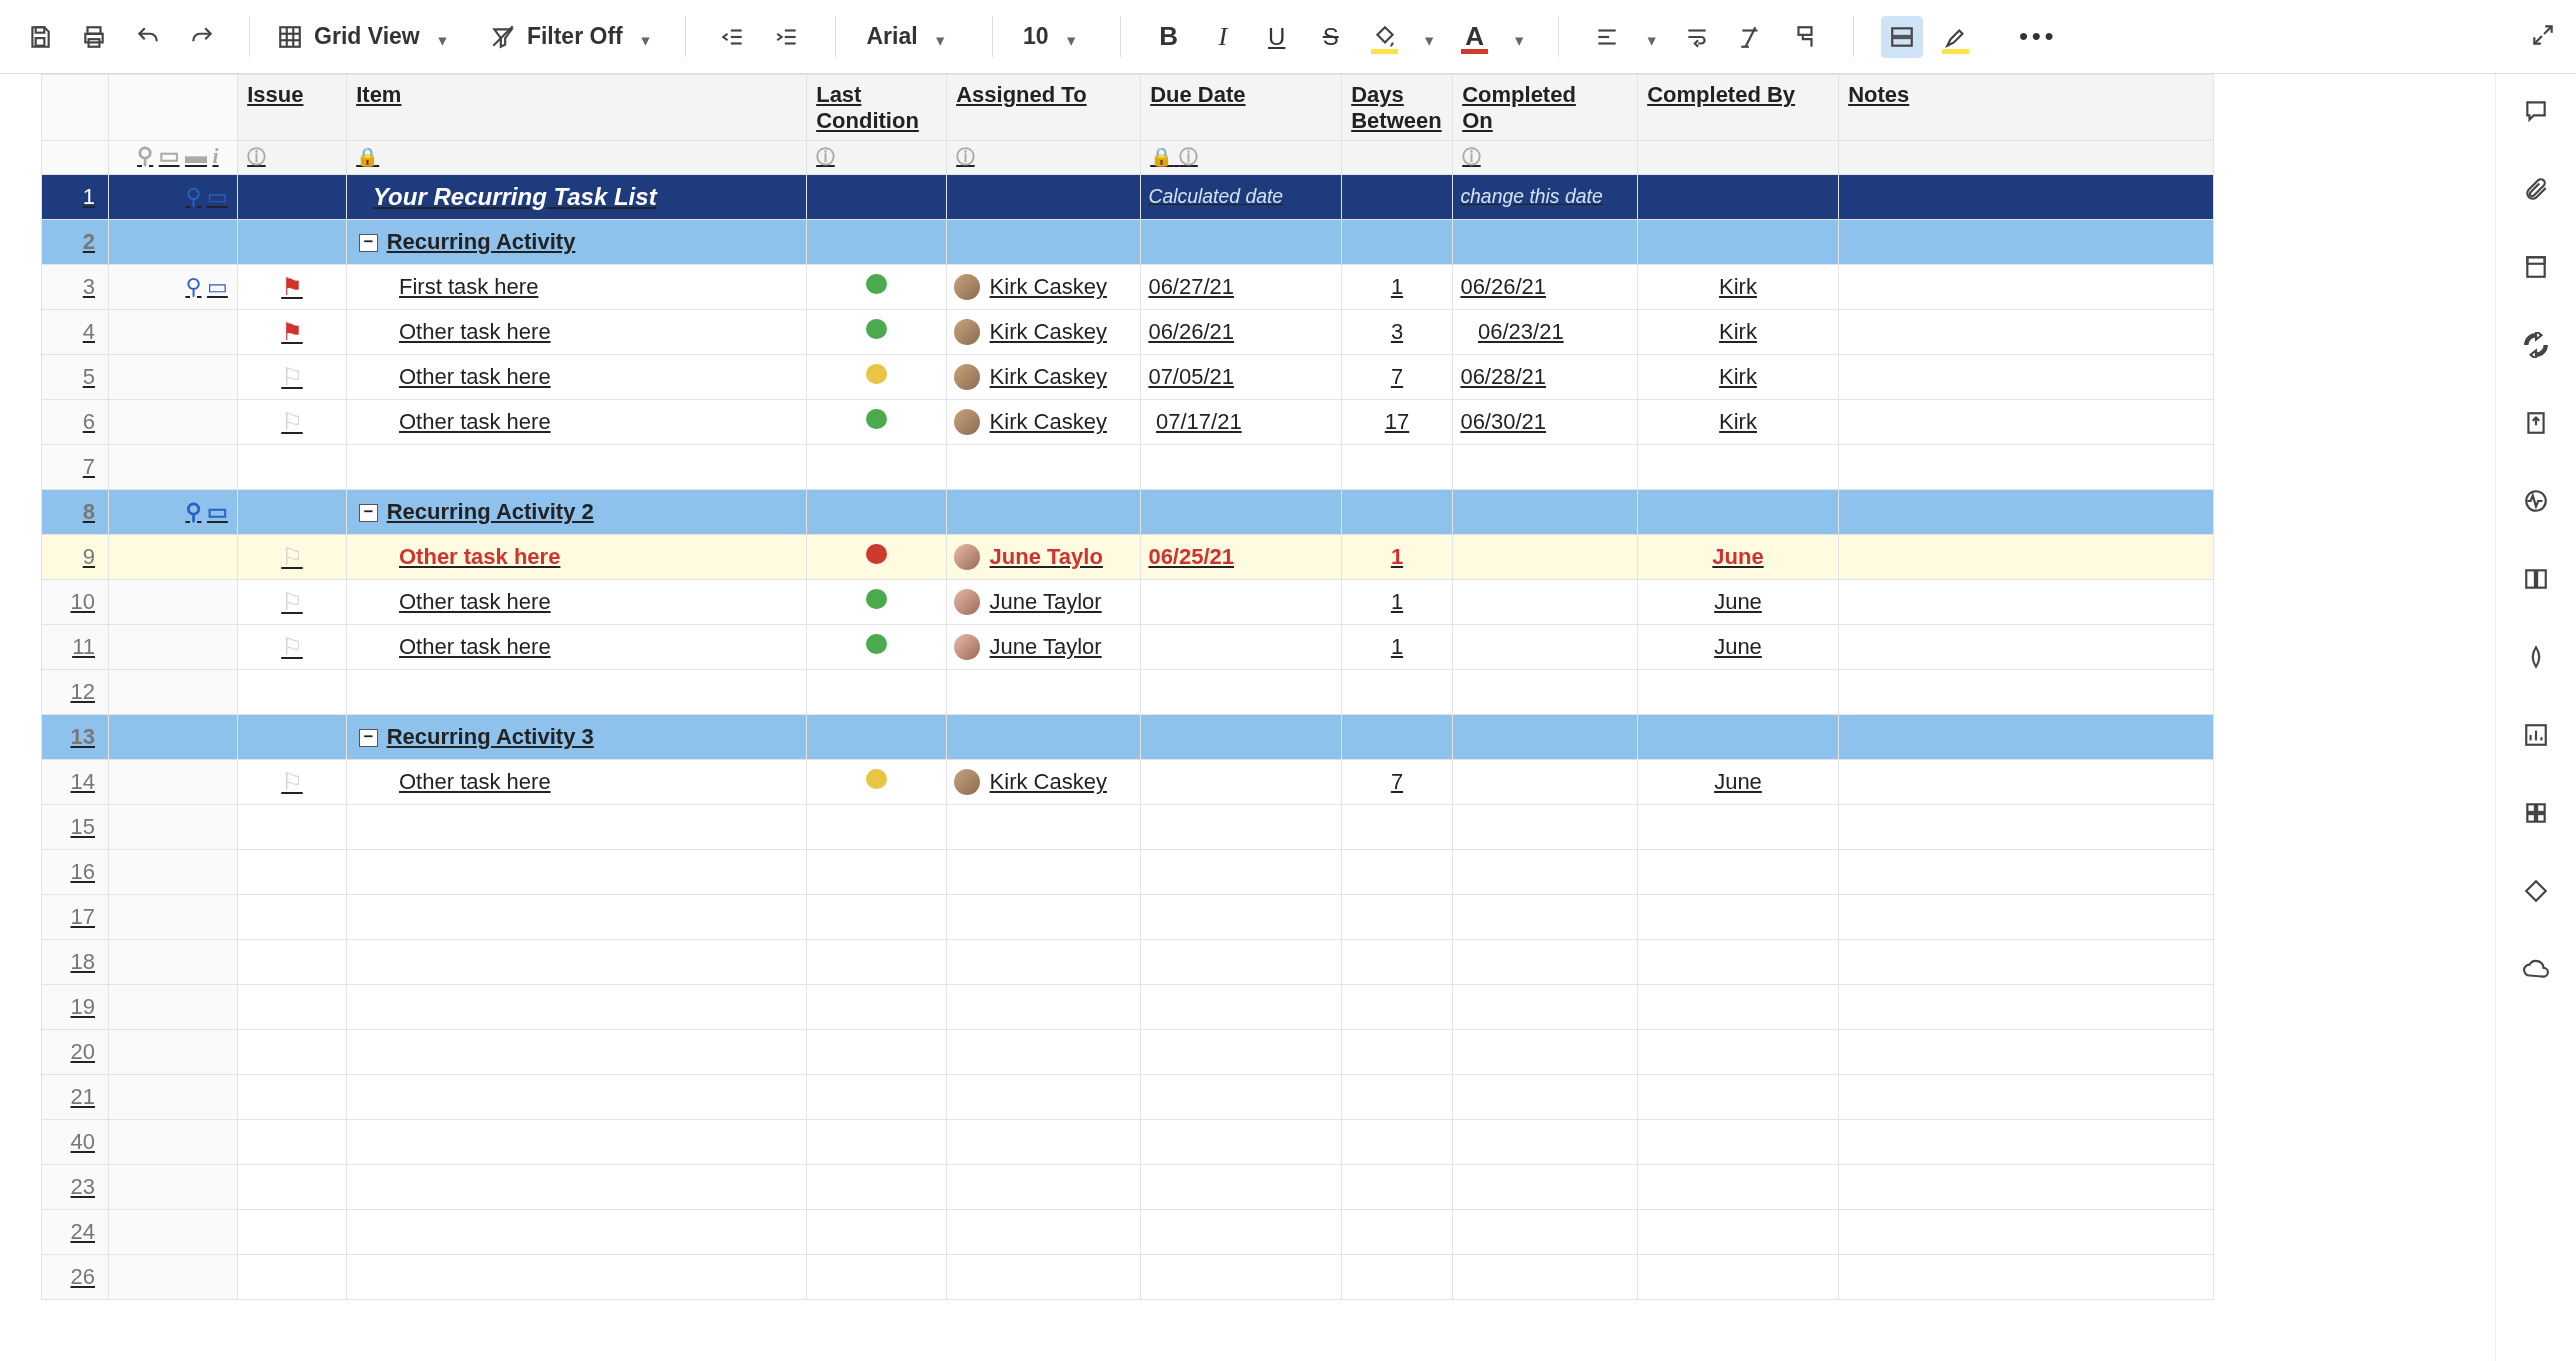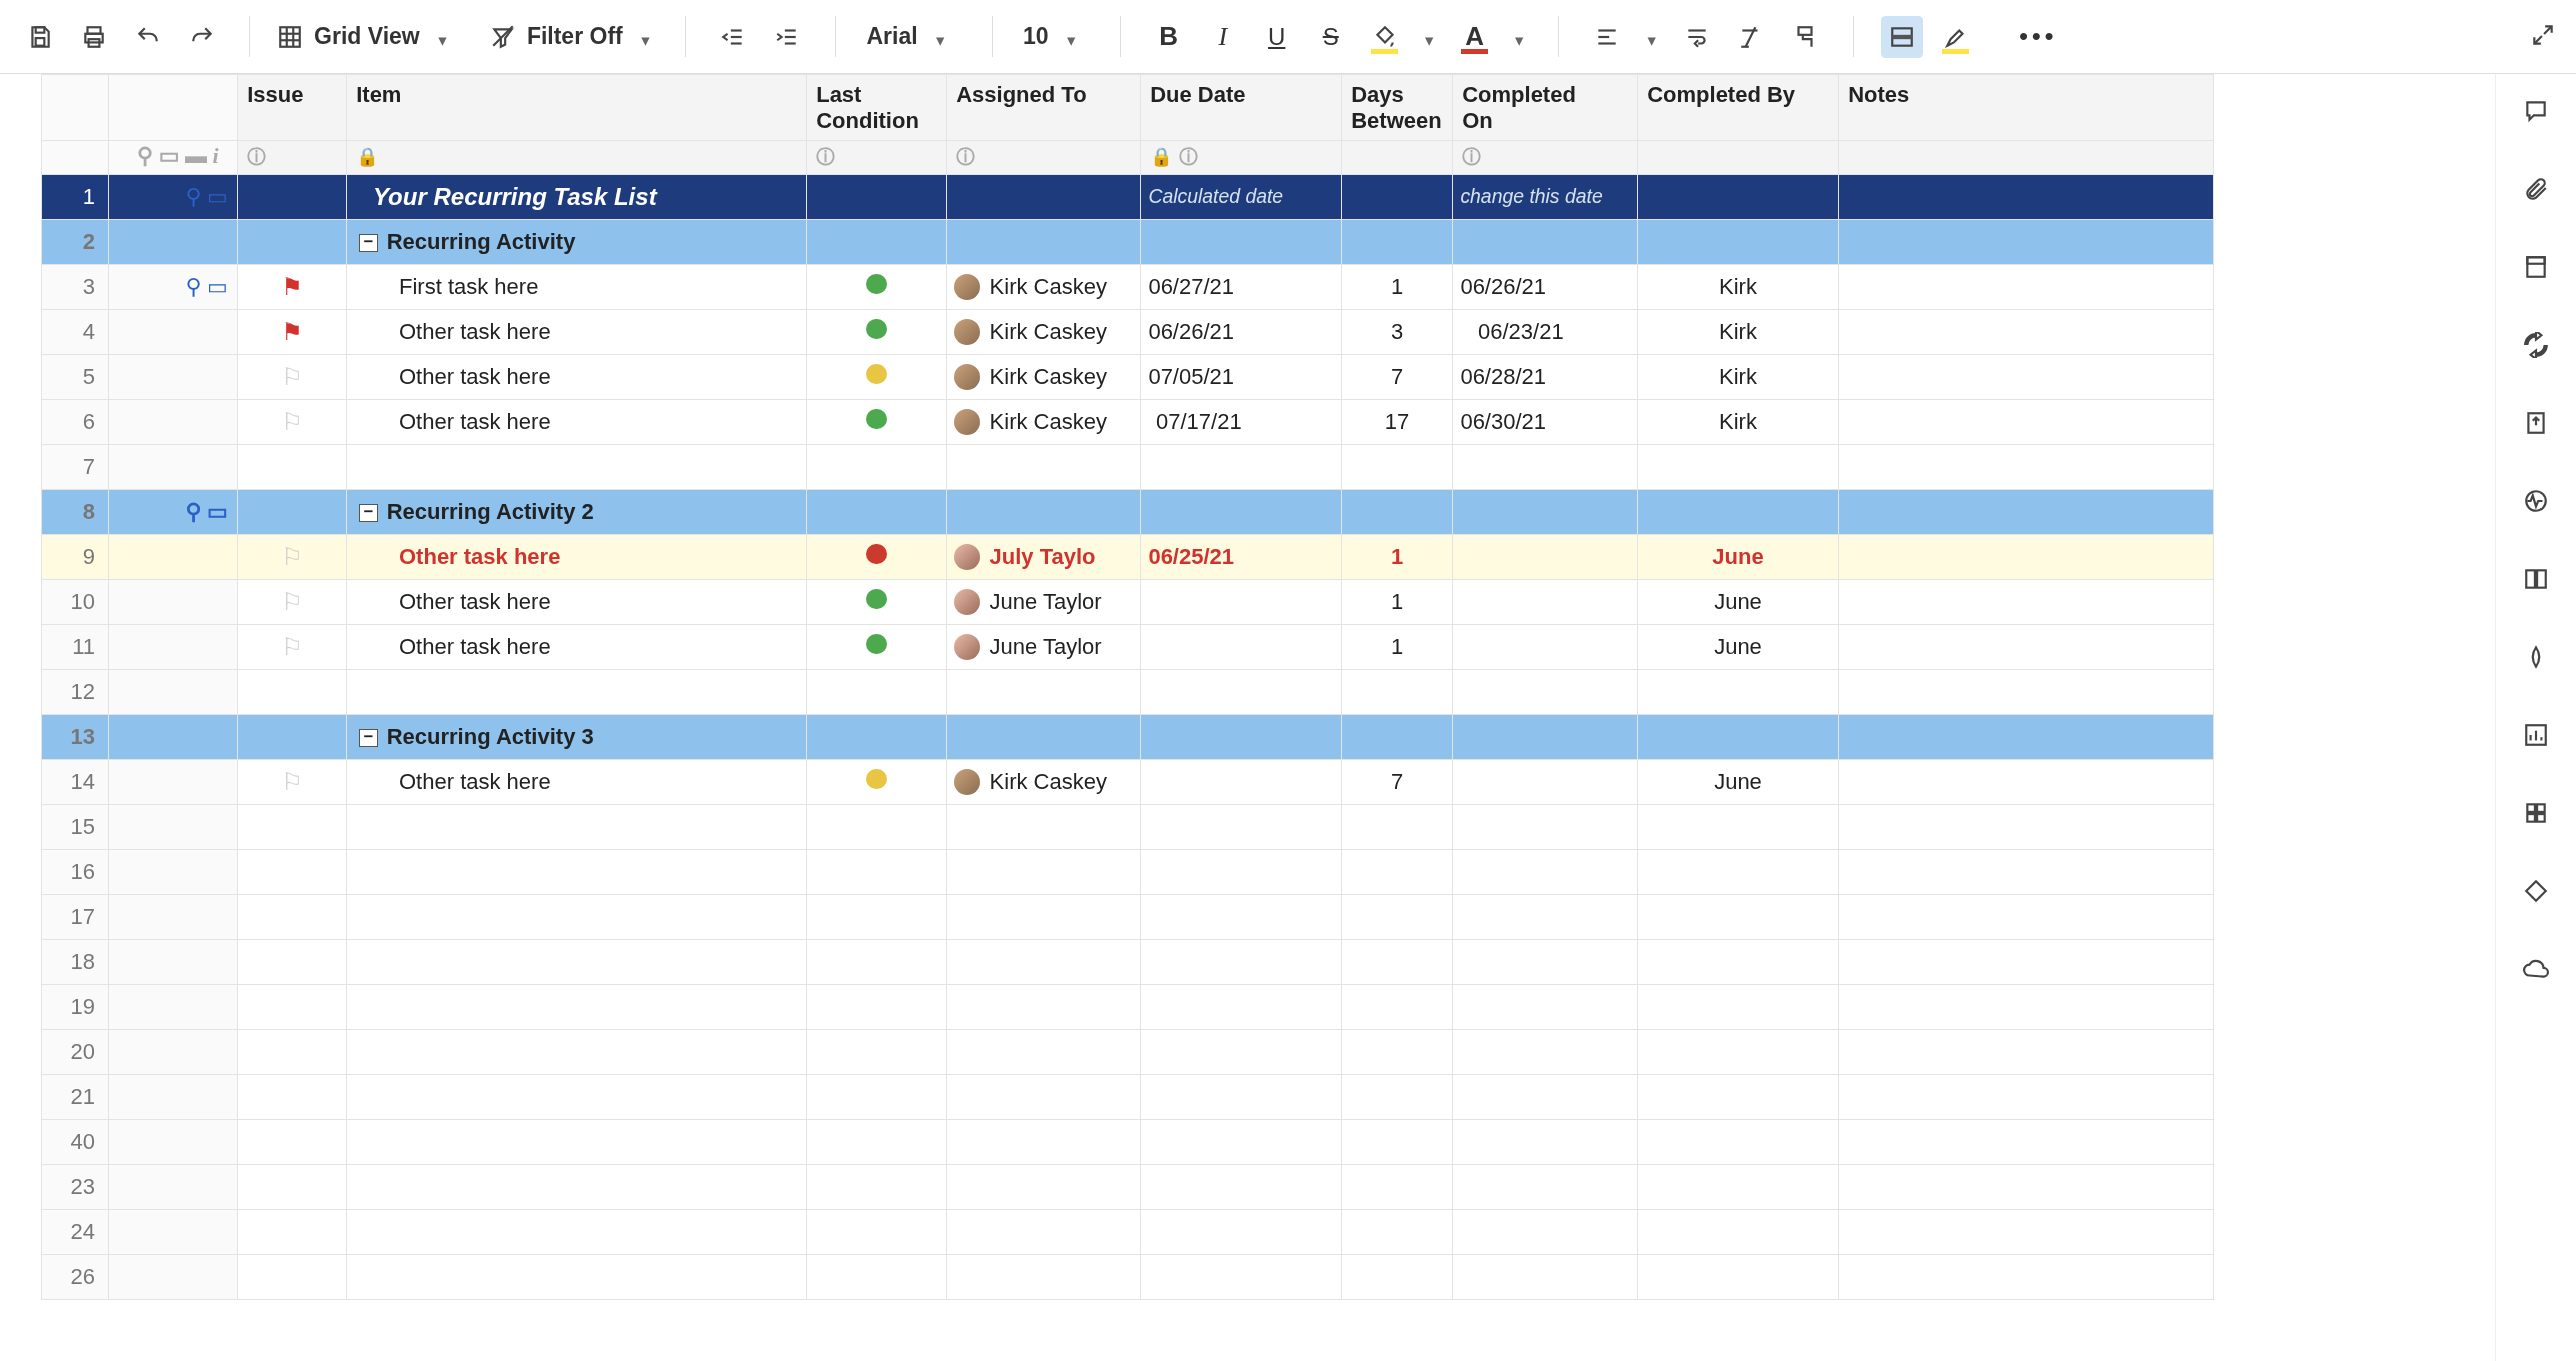--- a/index.html
+++ b/index.html
@@ -244,21 +244,21 @@
           <path d="M4 14v6h6"></path>
           <path d="M20 10V4h-6"></path>
           <path d="M4 20l7-7"></path>
           <path d="M20 4l-7 7"></path>
         </svg>
       </div>
   </div>
 
   <div class="workspace">
     <div class="sheet-wrap">
-      <table class="sheet" style="margin-left:41px;margin-top:0;">
+      <table class="sheet" style="margin-left:41px;margin-top:0;text-decoration:underline;">
         <colgroup>
           <col class="col-rownum">
             <col class="col-indicators">
             <col class="col-issue">
             <col class="col-item">
           <col class="col-last">
             <col class="col-assigned">
             <col class="col-due">
             <col class="col-days">
           <col class="col-completed">
@@ -457,21 +457,21 @@
 </tr>
             <tr class="r-highlight">
     <td class="col-rownum">9</td>
     <td class="col-indicators"></td>
     <td class="centered"><span class="flag off">⚐</span></td>
     <td class="cell-item"><span class="row-red">Other task here</span></td>
     <td class="centered"><span class="status-dot dot-red"></span></td>
     <td class="">
                 <div class="assignee">
                   <span class="avatar f"></span>
-                  <span class="row-red">July Taylo</span>
+                  <span class="row-red">June Taylo</span>
                 </div>
               </td>
     <td class="" style="padding-left:7.4px"><span class="row-red">06/25/21</span></td>
     <td class="centered"><span class="row-red">1</span></td>
     <td class="" style="padding-left:7.4px"></td>
     <td class="centered"><span class="row-red">June</span></td>
     <td class=""></td>
   </tr>
             <tr class="">
     <td class="col-rownum">10</td>

